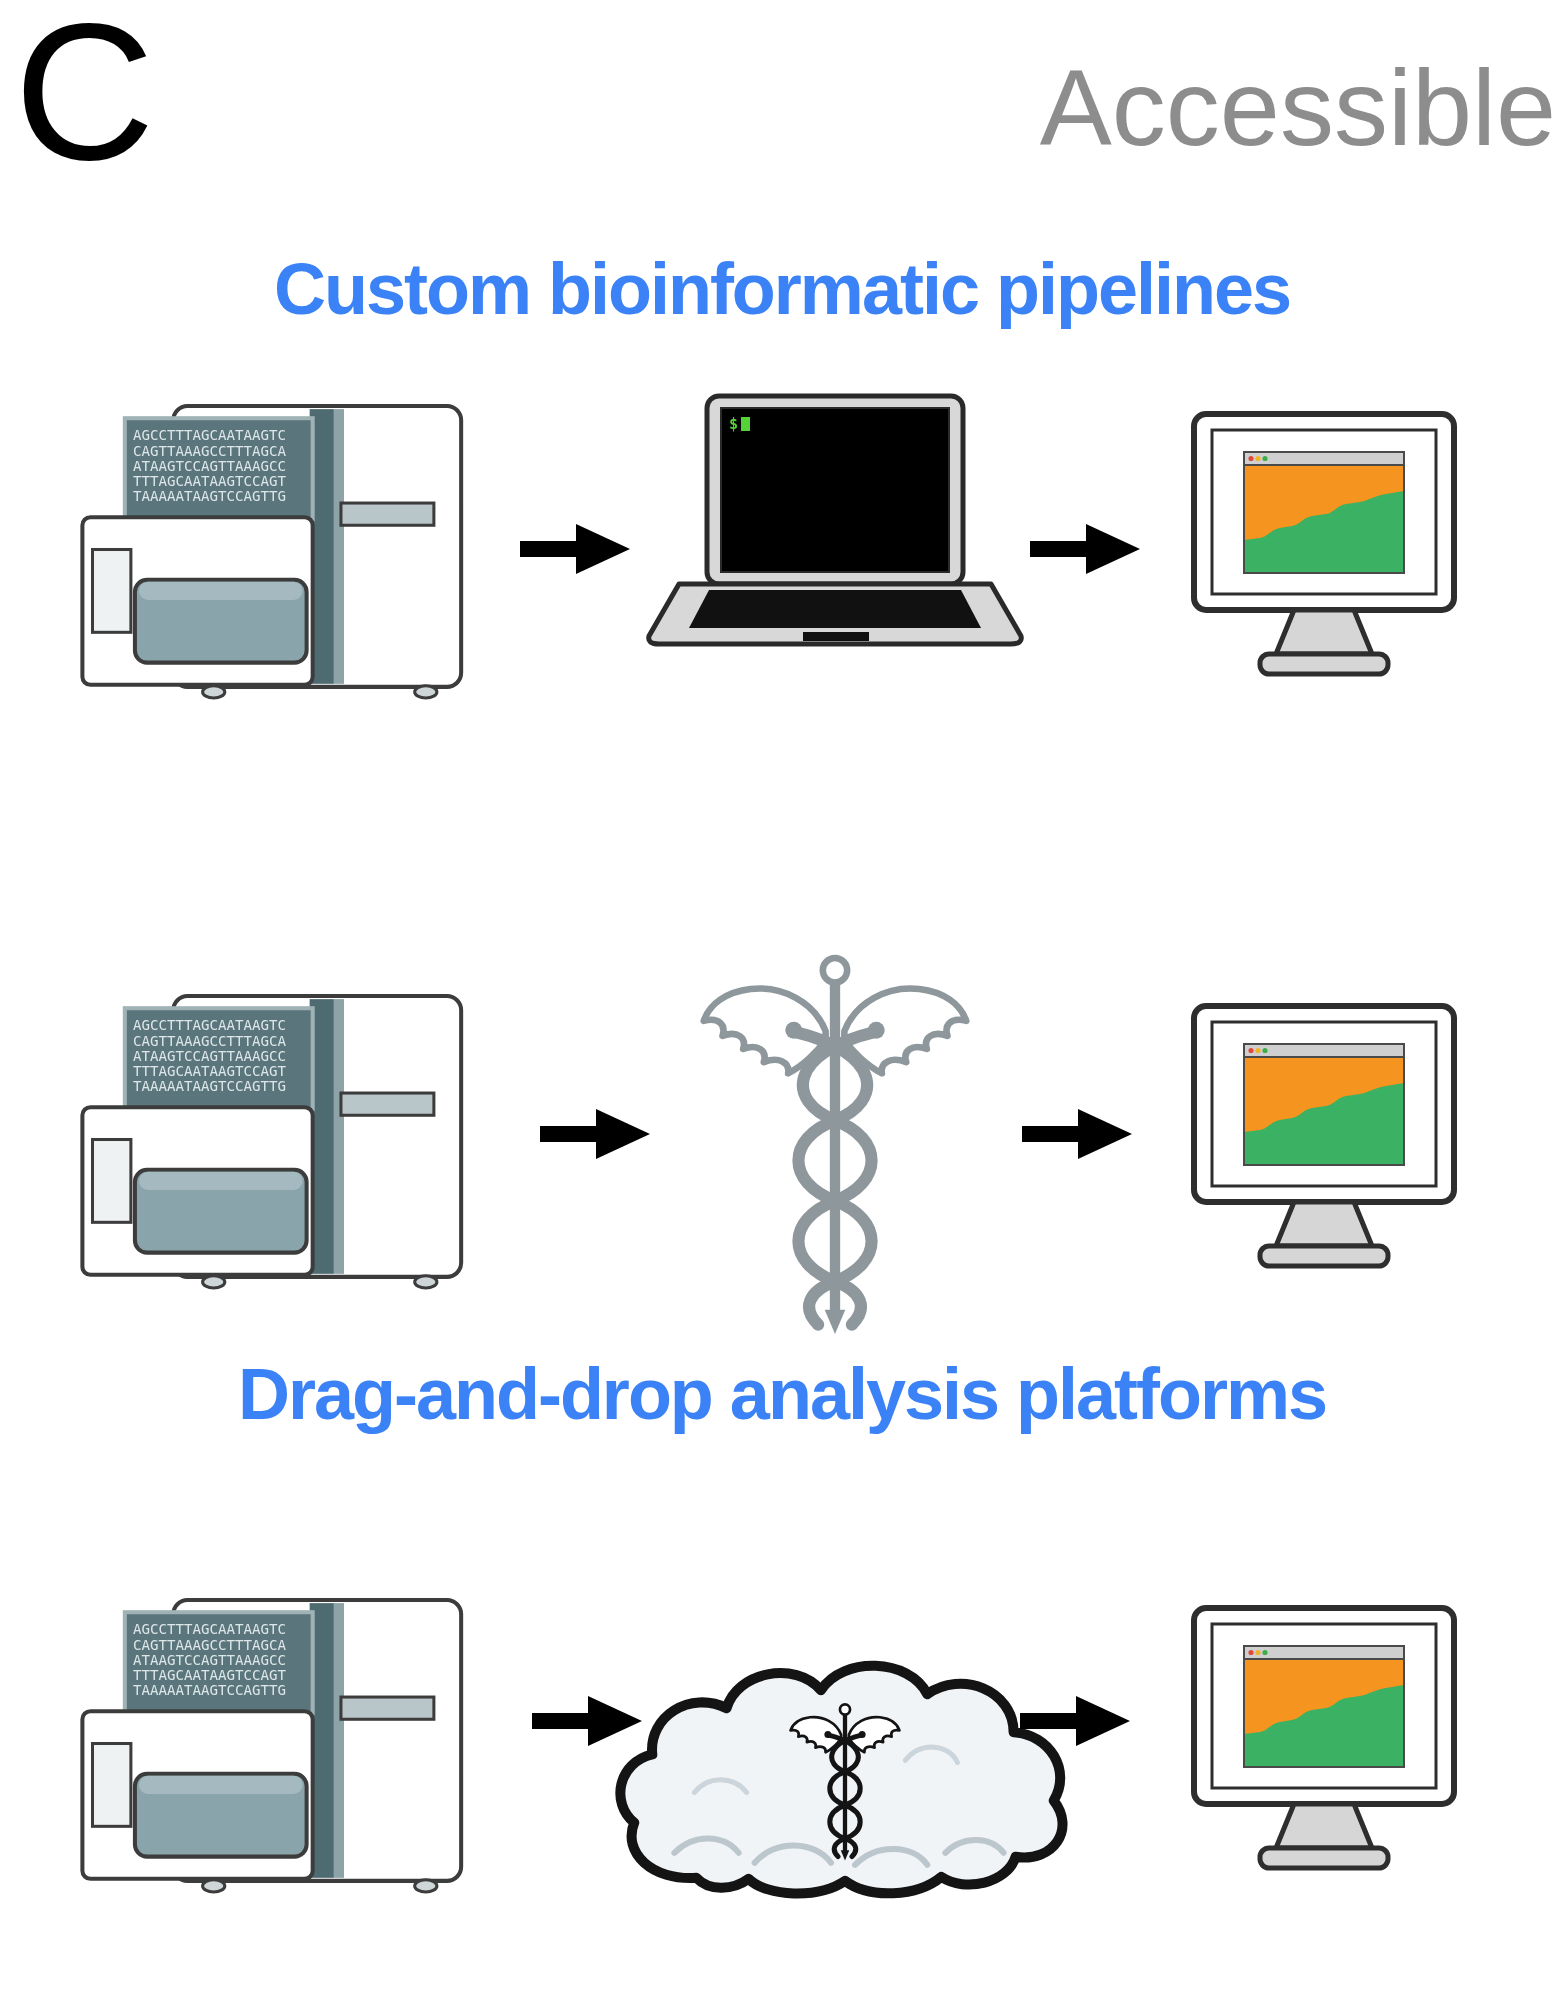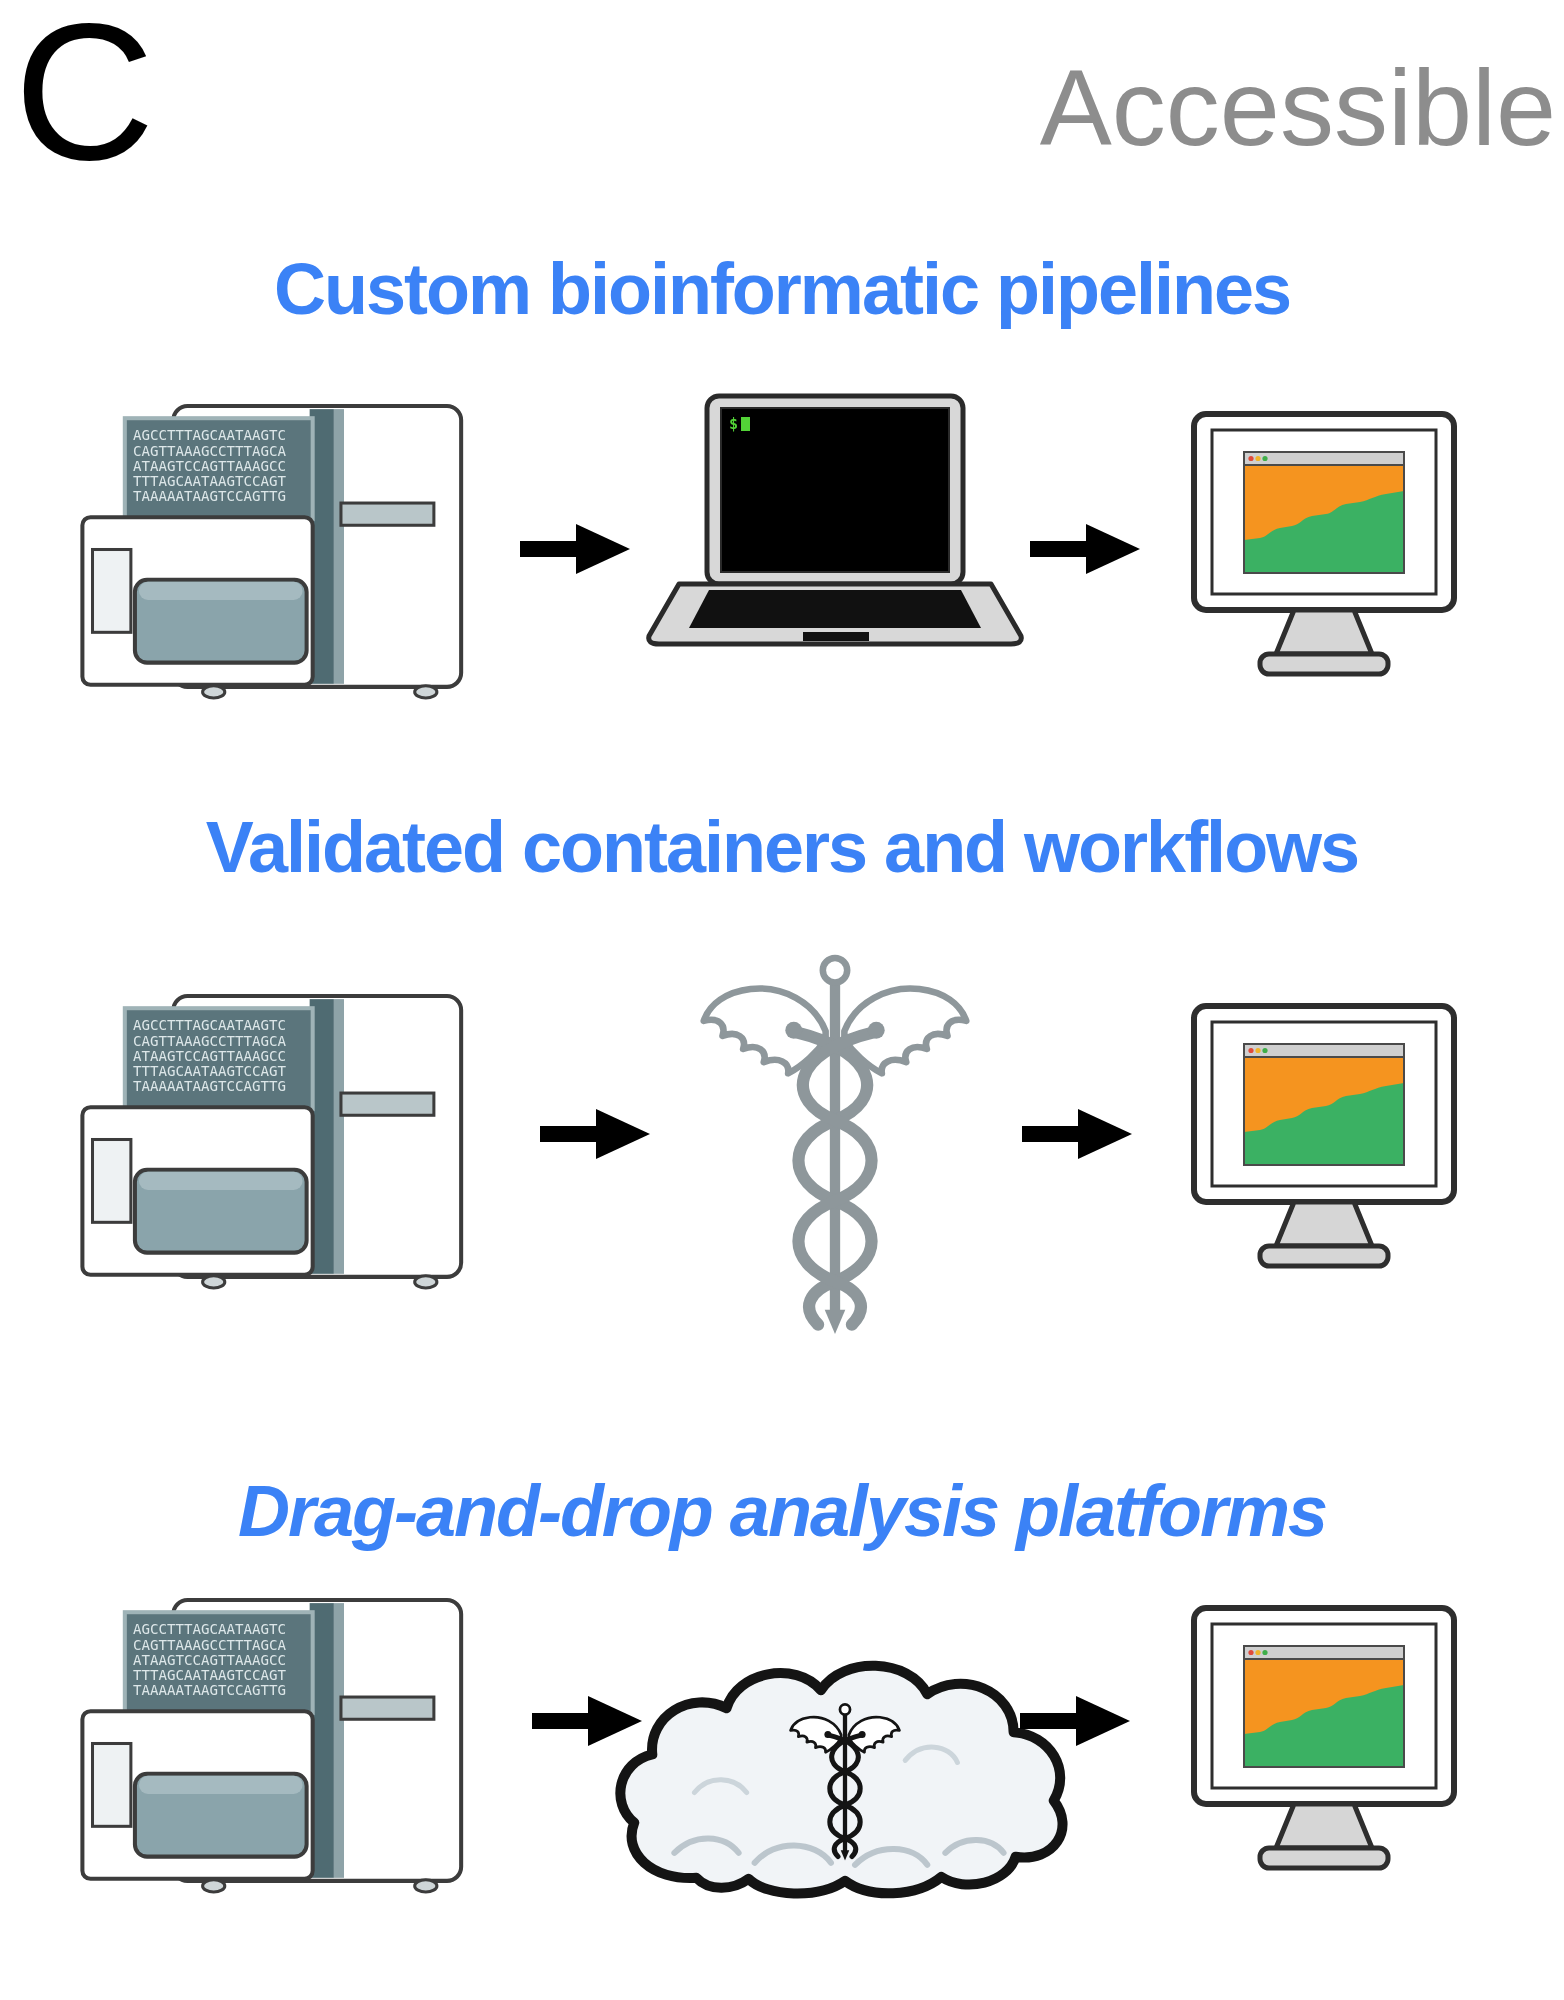--- a/index.html
+++ b/index.html
@@ -138,21 +138,20 @@
     </svg>
 
   <svg class="abs" style="left:1030px; top:520px;" width="112" height="58" viewBox="0 0 112 58">
       <use href="#arrow-sym"></use>
     </svg>
 
   <svg class="abs" style="left:1188px; top:408px;" width="272" height="295" viewBox="0 0 272 295">
       <use href="#monitor-sym"></use>
     </svg>
 
-  <h2 class="section-title" style="top:806px;">Validated containers and workflows</h2>
 
   <svg class="abs" style="left:72px; top:988px;" width="445" height="303" viewBox="0 0 440 300">
       <use href="#seq-body"></use>
     </svg>
 
   <svg class="abs" style="left:540px; top:1105px;" width="112" height="58" viewBox="0 0 112 58">
       <use href="#arrow-sym"></use>
     </svg>
 
   <svg class="abs" style="left:685px; top:942px; color:#8e979b;" width="300" height="394" viewBox="0 0 320 420">
@@ -160,21 +159,21 @@
     </svg>
 
   <svg class="abs" style="left:1022px; top:1105px;" width="112" height="58" viewBox="0 0 112 58">
       <use href="#arrow-sym"></use>
     </svg>
 
   <svg class="abs" style="left:1188px; top:1000px;" width="272" height="295" viewBox="0 0 272 295">
       <use href="#monitor-sym"></use>
     </svg>
 
-  <h2 class="section-title" style="top:1470px;font-style:italic;">Drag-and-drop analysis platforms</h2>
+  <h2 class="section-title" style="top:1353px;">Drag-and-drop analysis platforms</h2>
 
   <svg class="abs" style="left:72px; top:1592px;" width="445" height="303" viewBox="0 0 440 300">
       <use href="#seq-body"></use>
     </svg>
 
   <svg class="abs" style="left:532px; top:1692px;" width="112" height="58" viewBox="0 0 112 58">
       <use href="#arrow-sym"></use>
     </svg>
 
   <svg class="abs" style="left:604px; top:1642px;" width="482" height="276" viewBox="0 0 480 275">

